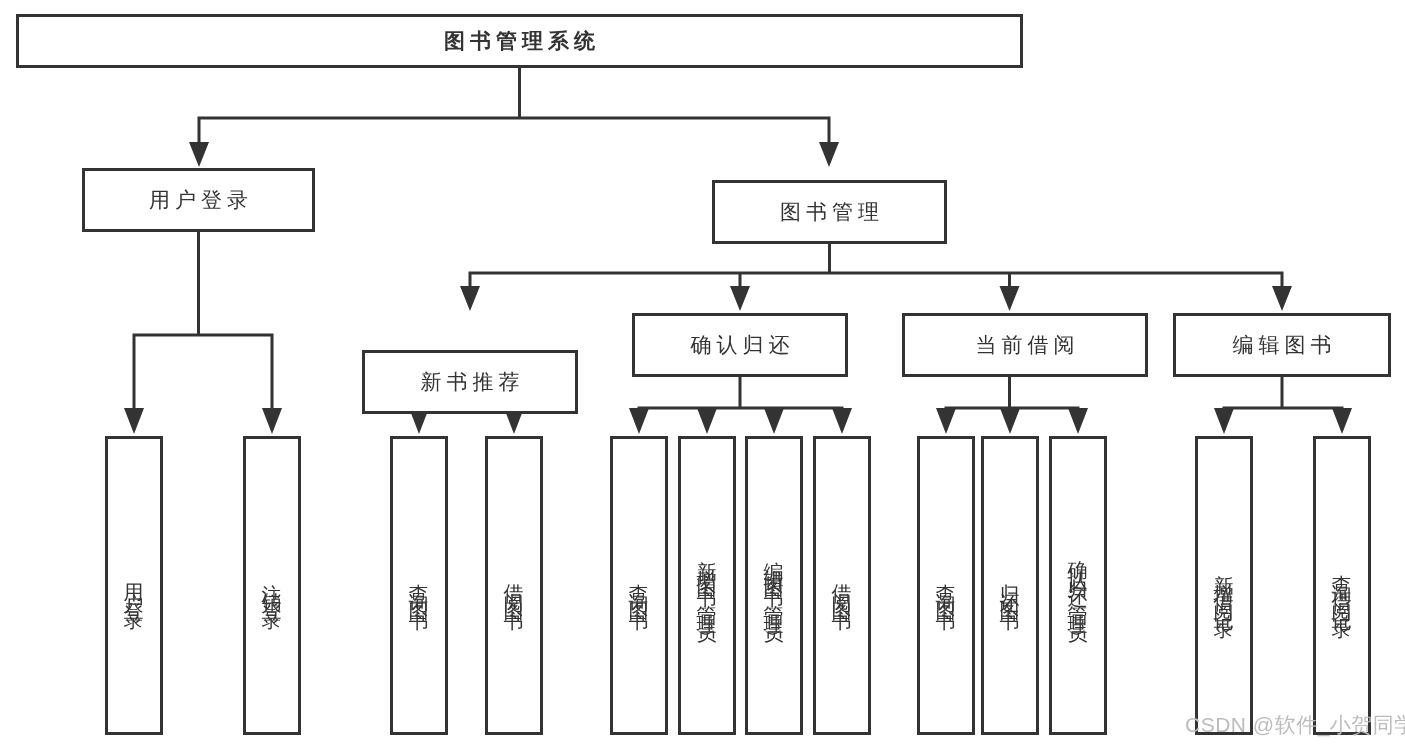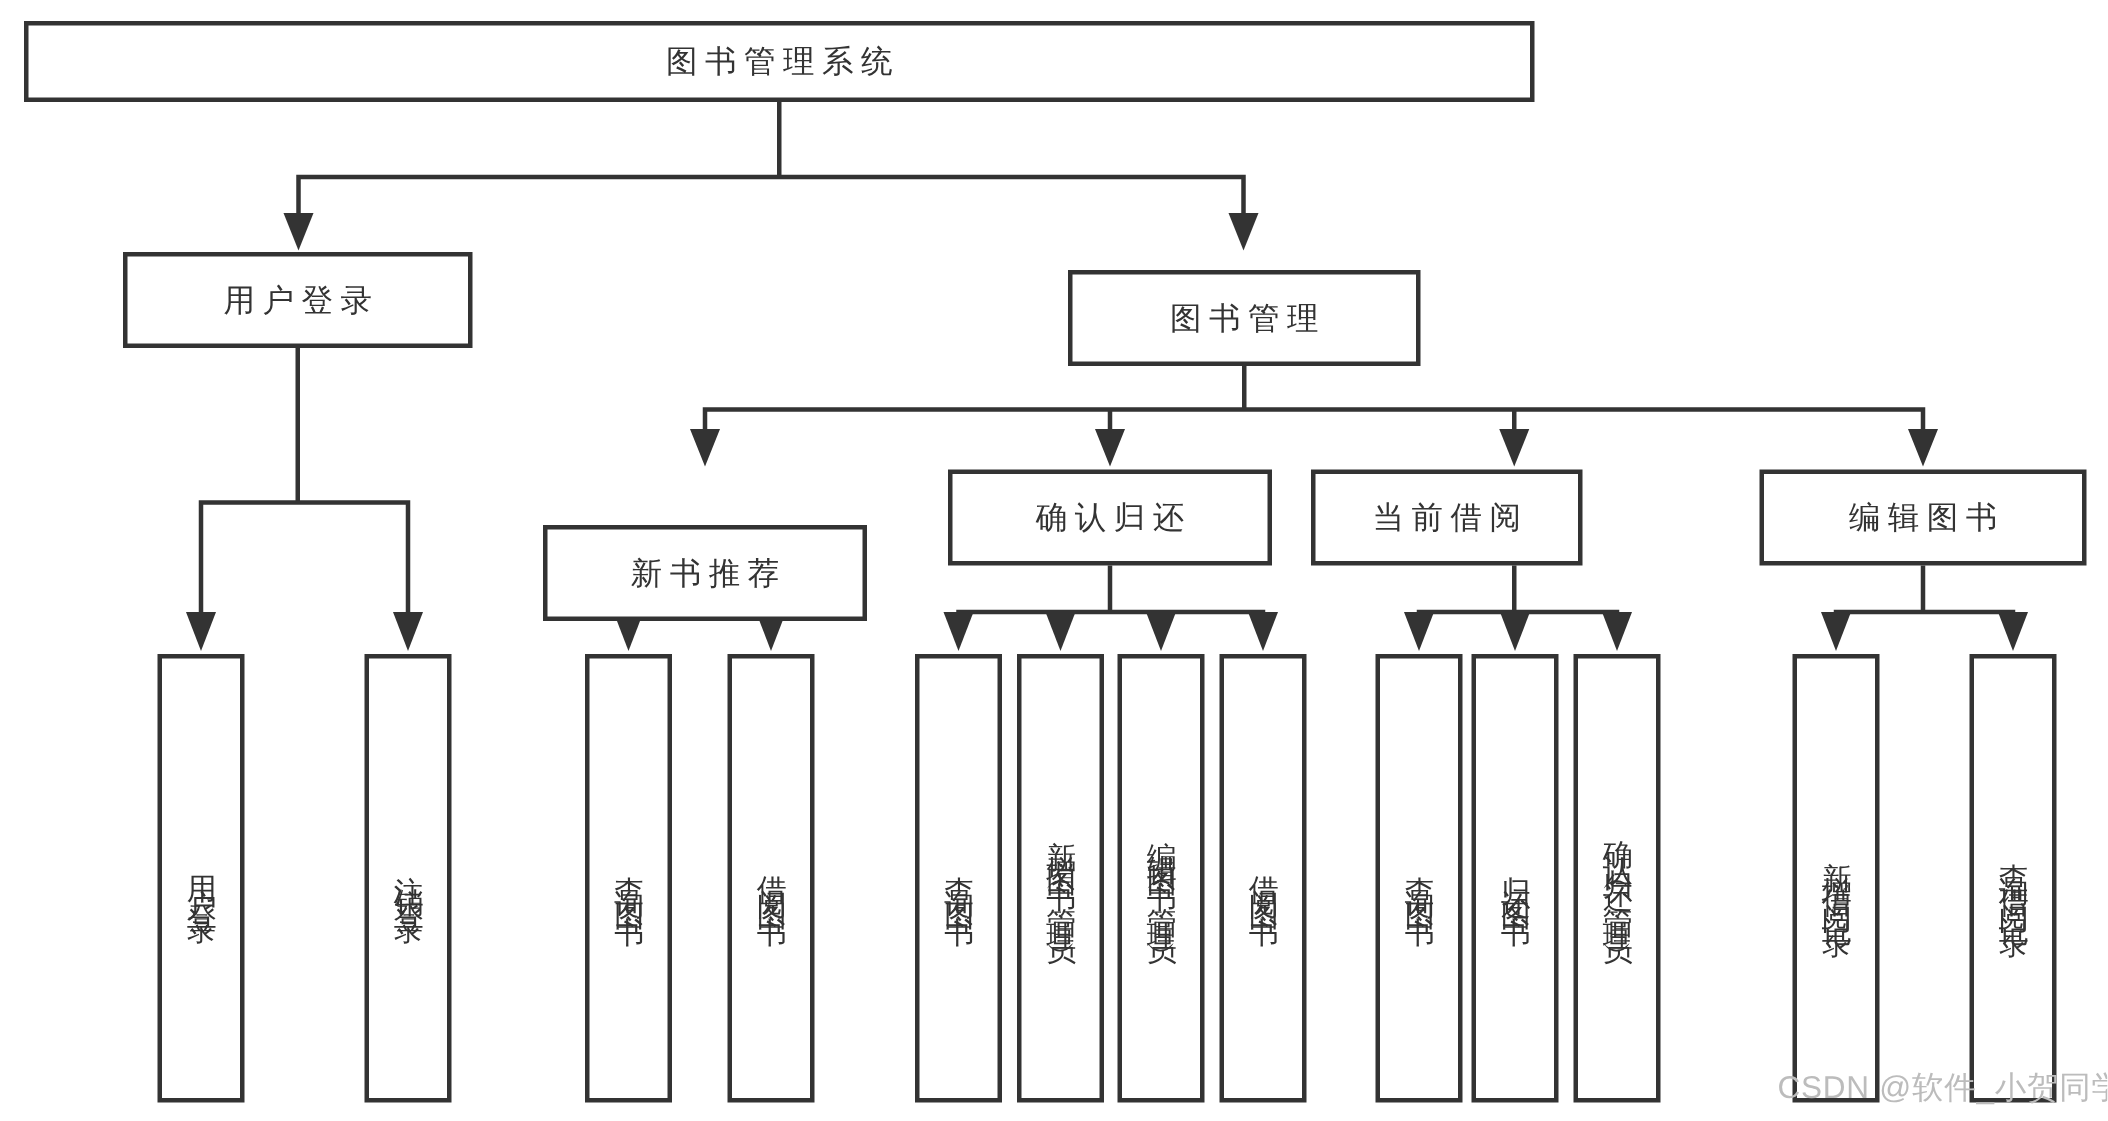--- a/index.html
+++ b/index.html
@@ -101,38 +101,38 @@
       <polygon points="764,408 784,408 774,434"></polygon>
       <polygon points="832,408 852,408 842,434"></polygon>
       <polygon points="936,408 956,408 946,434"></polygon>
       <polygon points="1000,408 1020,408 1010,434"></polygon>
       <polygon points="1068,408 1088,408 1078,434"></polygon>
       <polygon points="1214,408 1234,408 1224,434"></polygon>
       <polygon points="1332,408 1352,408 1342,434"></polygon>
     </g>
   </svg>
 
-  <div class="node" style="left:16px; top:14px; width:1007px; height:54px;">
+  <div class="node" style="left:16px; top:14px; width:1007px; height:54px;font-weight:bold;">
     <span class="hlabel">图书管理系统</span>
   </div>
 
   <div class="node" style="left:82px; top:168px; width:233px; height:64px;">
     <span class="hlabel">用户登录</span>
   </div>
   <div class="node" style="left:712px; top:180px; width:235px; height:64px;">
     <span class="hlabel">图书管理</span>
   </div>
 
   <div class="node" style="left:362px; top:313px; width:216px; height:64px;margin-top:37px;">
     <span class="hlabel">新书推荐</span>
   </div>
   <div class="node" style="left:632px; top:313px; width:216px; height:64px;">
     <span class="hlabel">确认归还</span>
   </div>
-  <div class="node" style="left:874px; top:313px; width:181px; height:64px;">
+  <div class="node" style="left:902px; top:313px; width:246px; height:64px;">
     <span class="hlabel">当前借阅</span>
   </div>
   <div class="node" style="left:1173px; top:313px; width:218px; height:64px;">
     <span class="hlabel">编辑图书</span>
   </div>
 
   <div class="node vnode" style="left:105px;">
     <span class="vlabel">用户登录</span>
   </div>
   <div class="node vnode" style="left:243px;">

